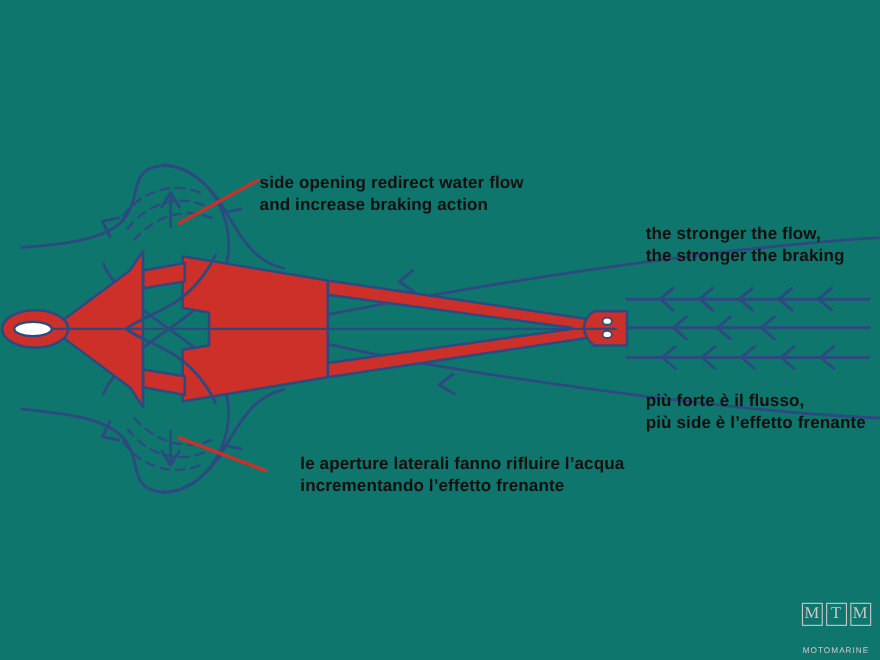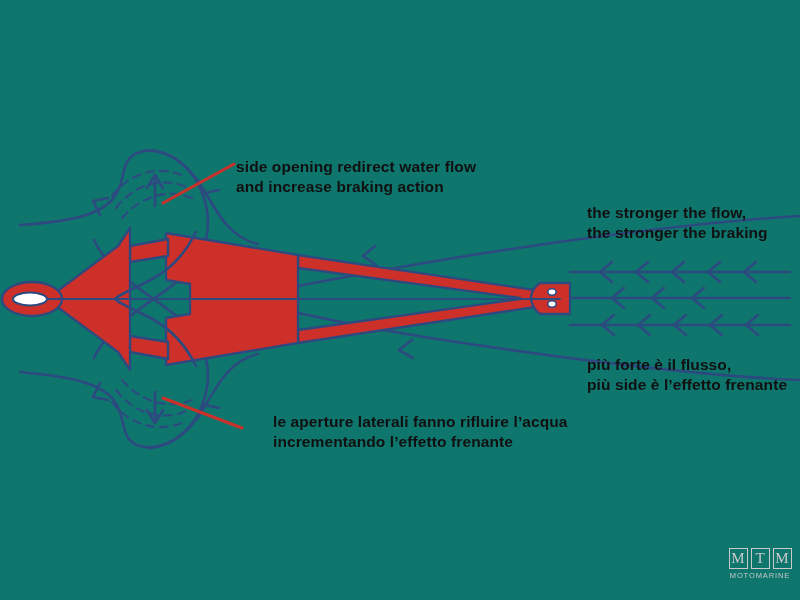--- a/index.html
+++ b/index.html
@@ -57,21 +57,21 @@
     height: 19px;
     line-height: 19px;
     text-align: center;
     border: 1.5px solid #c9c9c9;
     color: #c9c9c9;
     font-family: "Liberation Serif", serif;
     font-size: 15px;
     font-weight: 400;
   }
   #watermark .wm-sub {
-    margin-top: 2px;
+    margin-top: 18px;
     color: #c9c9c9;
     font-family: "Liberation Sans", sans-serif;
     font-size: 7.5px;
     letter-spacing: 0.9px;
   }
 </style>
 </head>
 <body>
 
 <div id="canvas">

